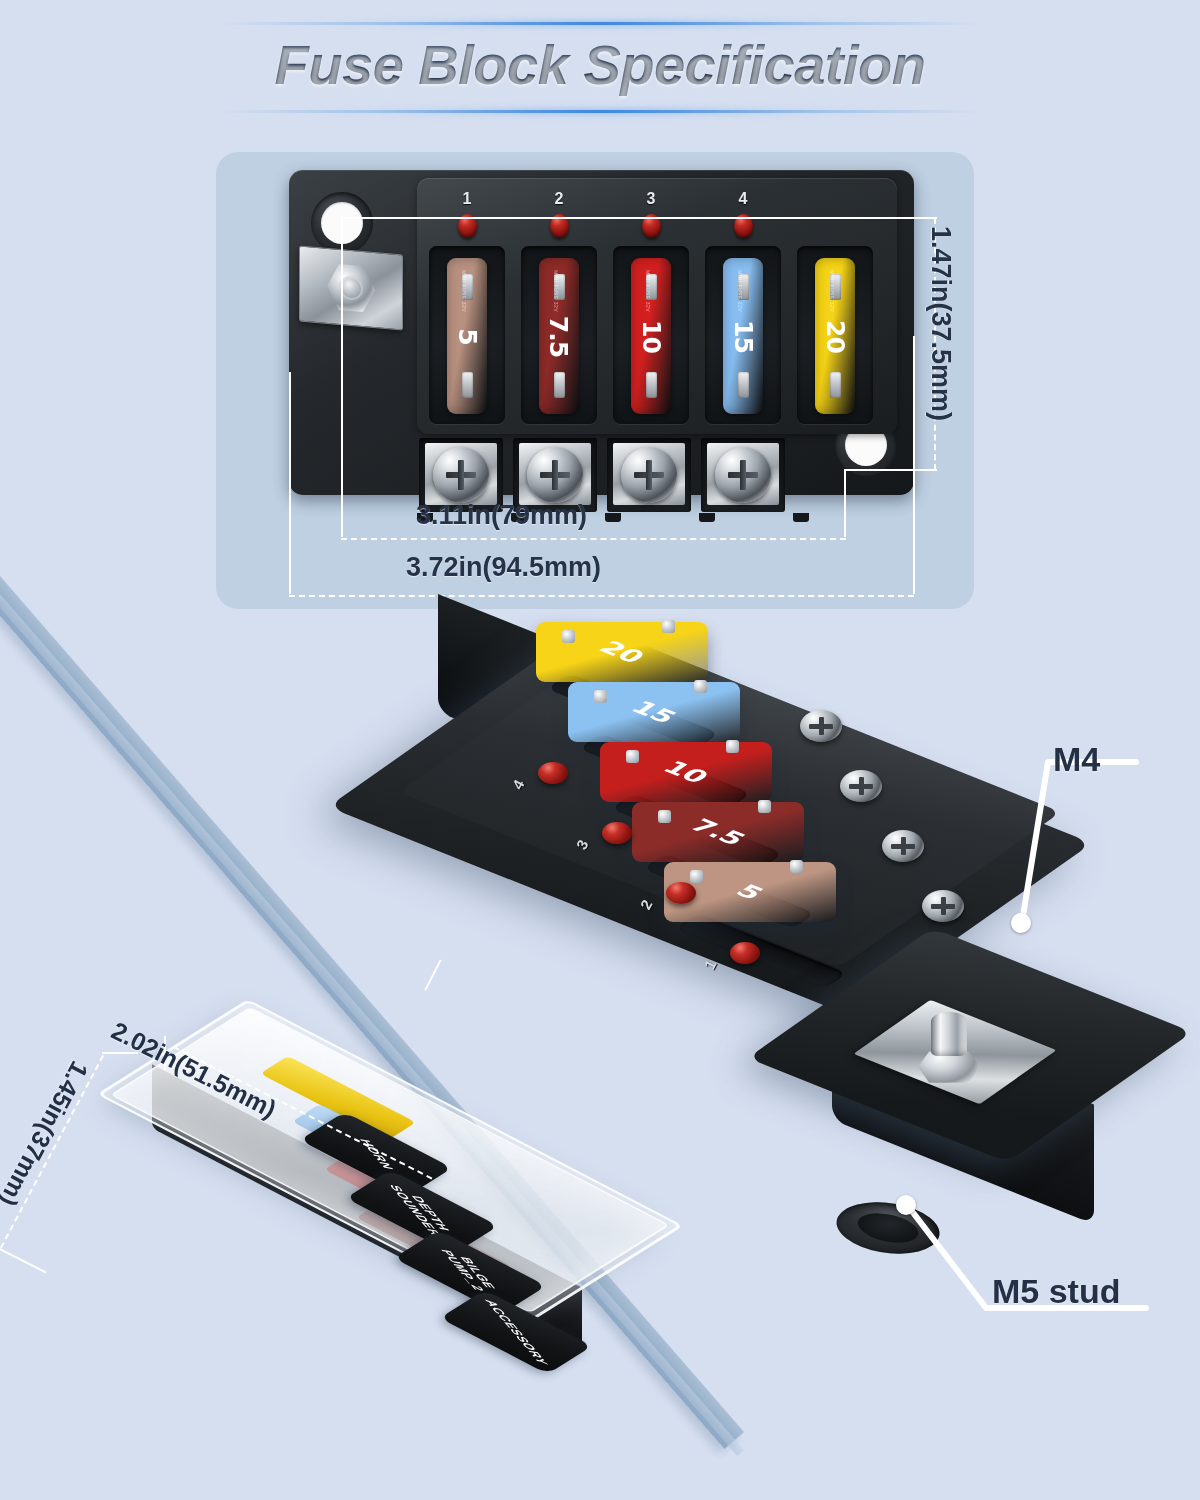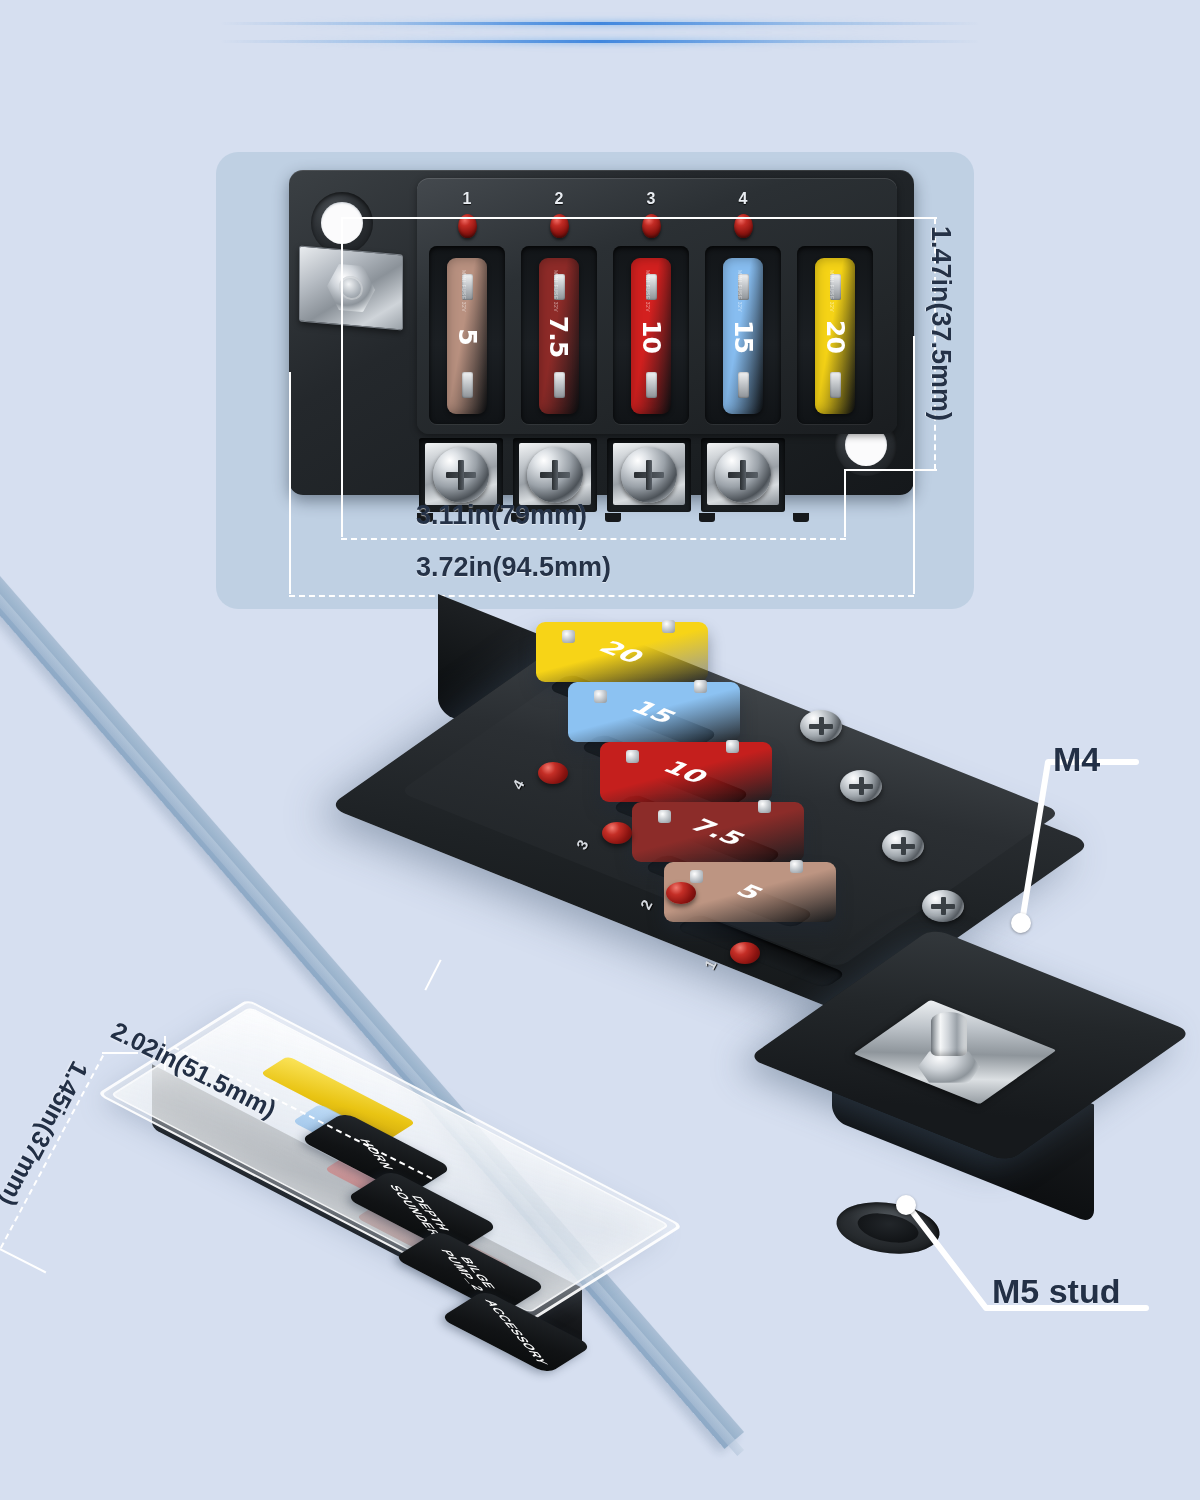--- a/index.html
+++ b/index.html
@@ -383,20 +383,21 @@
 </head>
 <body style="background: rgb(214, 223, 240);">
 
 <div id="stage">
 
   <div class="diag-band"></div>
   <div class="diag-band b2"></div>
 
   <div class="title-wrap">
     <div class="glow-line"></div>
+    <div class="title-text">Fuse Block Specification</div>
     <div class="glow-line"></div>
   </div>
 
   <div class="topview-panel">
     <div class="tv-stage">
 
       <div class="tv-body">
 
         <div class="tv-hole tl">
             <div class="inner"></div>
@@ -495,21 +496,21 @@
       <div class="dim-text vert" style="left:740px; top:74px;">1.47in(37.5mm)</div>
 
       <div class="dimline dim-solid-v" style="left:125px; top:65px; height:320px;"></div>
       <div class="dimline dim-solid-v" style="left:628px; top:317px; height:68px;"></div>
       <div class="dimline dim-dash-h" style="left:125px; top:386px; width:505px;"></div>
       <div class="dim-text" style="left:200px; top:348px;">3.11in(79mm)</div>
 
       <div class="dimline dim-solid-v" style="left:73px; top:220px; height:222px;"></div>
       <div class="dimline dim-solid-v" style="left:697px; top:184px; height:258px;"></div>
       <div class="dimline dim-dash-h" style="left:73px; top:443px; width:625px;"></div>
-      <div class="dim-text" style="left:200px; top:400px;">3.72in(94.5mm)</div>
+      <div class="dim-text" style="left:190px; top:400px;">3.72in(94.5mm)</div>
     </div>
   </div>
 
   <div class="iso-wrap">
     <div class="iso-side"></div>
     <div class="iso-base"></div>
     <div class="iso-deck"></div>
 
     <div class="iso-slot" style="left:118px; top:96px;"></div>
     <div class="iso-slot" style="left:150px; top:156px;"></div>

